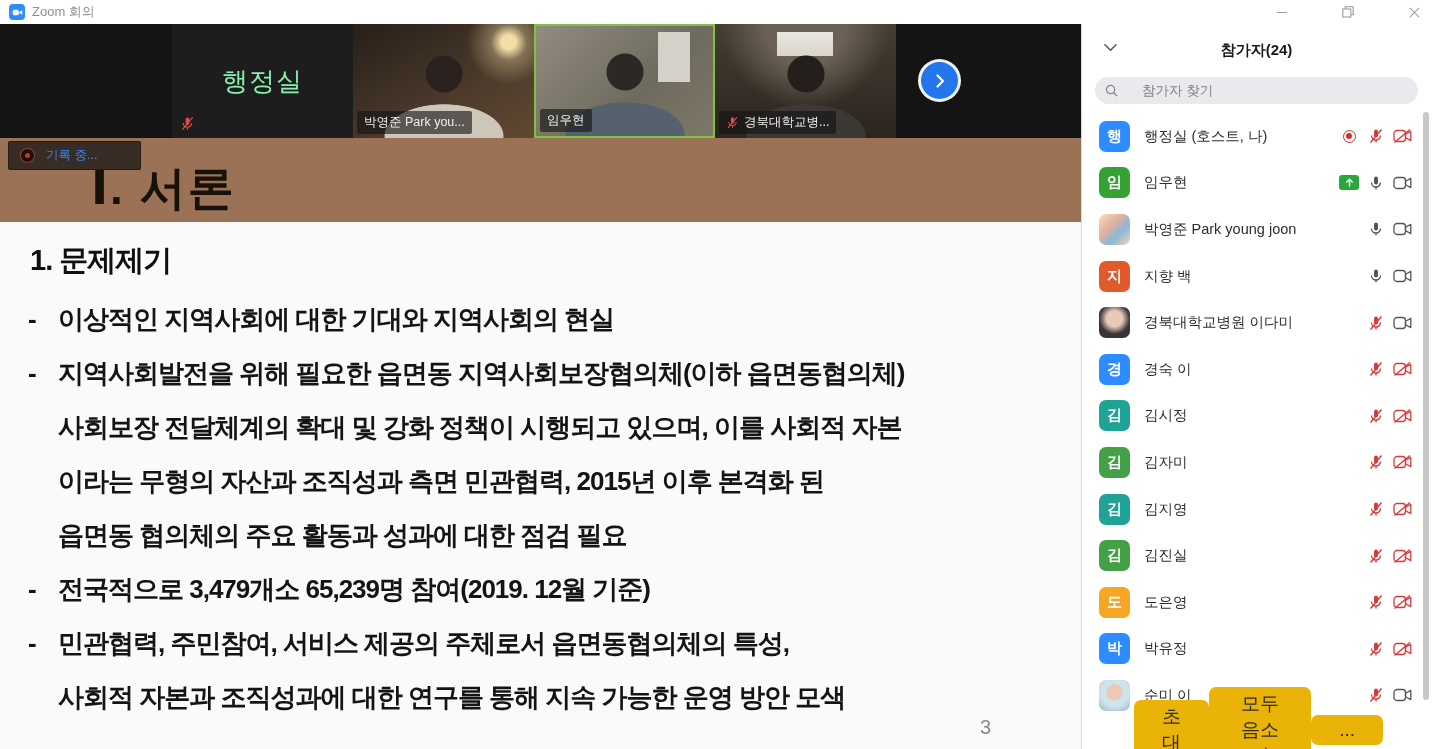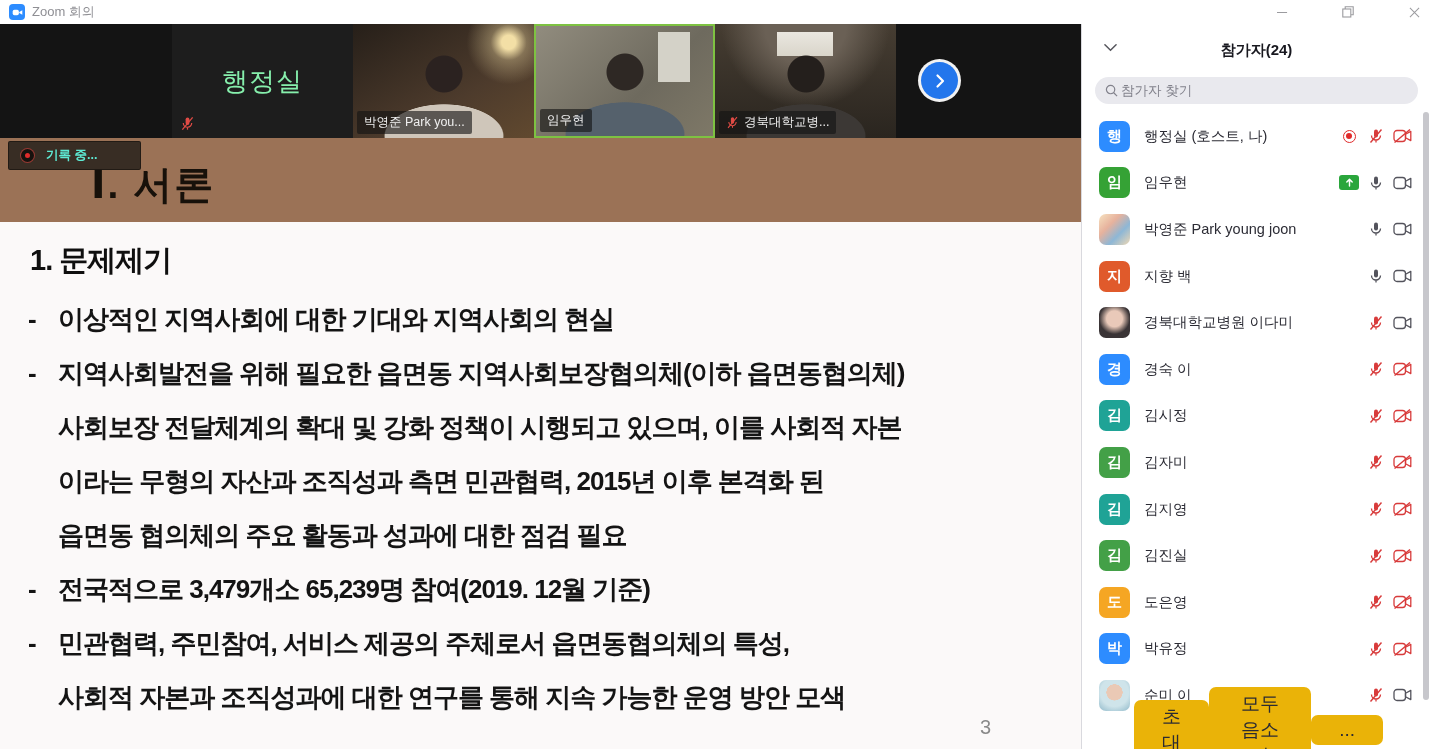--- a/index.html
+++ b/index.html
@@ -51,44 +51,44 @@
   .tile-mic-float { position:absolute; left:8px; bottom:7px; z-index:2; display:flex; }
   .mut-red { color:#e04b45; }
 
   .next-btn { position:absolute; left:921px; top:38px; width:37px; height:37px; border-radius:50%;
     background:#2376EC; border:none; box-shadow:0 0 0 3px #f2f2f2; display:flex;
     align-items:center; justify-content:center; cursor:pointer; }
 
   
   .slide { position:absolute; top:114px; left:0; right:0; bottom:0; background:#fbf9f9; }
   .band { height:84px; background:#9B7256; padding:20px 0 0 91px; }
-  .section-title { font-size:39px; font-weight:700; color:#17110a; letter-spacing:2px; }
+  .section-title { font-size:46px; font-weight:700; color:#17110a; letter-spacing:2px; }
   .rec-pill { position:absolute; top:3px; left:8px; width:133px; height:29px;
     background:rgba(48,40,32,.93); border:1px solid rgba(20,16,12,.6); border-radius:2px;
     display:flex; align-items:center; gap:11px; padding-left:11px; cursor:pointer; }
-  .rec-pill span.txt { color:#5eead4; font-size:12.5px;font-weight:bold; }
+  .rec-pill span.txt { color:#3b82f6; font-size:12.5px; }
   .rec-dot { width:15px; height:15px; border-radius:50%; background:#17120e;
     border:1px solid rgba(255,90,80,.55); position:relative; flex:none; }
   .rec-dot::after { content:""; position:absolute; inset:4px; border-radius:50%; background:#e02b2b; }
 
   .slide-body { position:absolute; top:84px; left:0; right:0; bottom:0; padding:10px 0 0 28px; }
   .heading { font-size:29px; font-weight:700; color:#0f0f0f; margin:9px 0 0 2px; letter-spacing:-1px; }
   .bullets { margin-top:11px; }
   .line { display:flex; align-items:center; height:54px; font-size:26px; font-weight:700;
     color:#141414; letter-spacing:-1px; white-space:nowrap; }
   .dash { width:30px; flex:none; }
   .page-num { position:absolute; right:90px; bottom:10px; font-size:20px; color:#8a8a8a; font-weight:400; }
 
   
   .panel { width:350px; background:#fff; border-left:1px solid #d9d9de; position:relative; flex:none; }
   .p-header { height:52px; display:flex; align-items:center; justify-content:center; position:relative; }
   .chev { position:absolute; left:22px; top:19px; display:flex; cursor:pointer; color:#55555c; }
   .p-title { font-size:15px; font-weight:700; color:#18181f; }
   .search { margin:1px 13px 0; height:27px; background:#e9e9ee; border-radius:14px;
-    display:flex; align-items:center; padding:0 10px; gap:3px; }
+    display:flex; align-items:center; padding:0 10px; gap:24px; }
   .search svg { flex:none; color:#82828c; }
   .search input { border:0; background:transparent; outline:none; font-size:13.5px; color:#333; width:100%;
     font-family:"Liberation Sans","DejaVu Sans",sans-serif; }
   .search input::placeholder { color:#82828c; opacity:1; }
   .p-list { margin-top:9px; }
   .p-row { height:46.6px; display:flex; align-items:center; padding:0 19px 0 17px; }
   .avatar { width:31px; height:31px; border-radius:7px; display:flex; align-items:center;
     justify-content:center; color:#fff; font-weight:700; font-size:15px; flex:none; }
   .photo-family { background:linear-gradient(135deg,#f6e2c0 0%,#e7b29d 35%,#8db7d6 65%,#efd8b4 100%); }
   .photo-woman1 { background:radial-gradient(circle at 50% 38%,#e9c9b9 0 32%,#3a3436 62%); }

